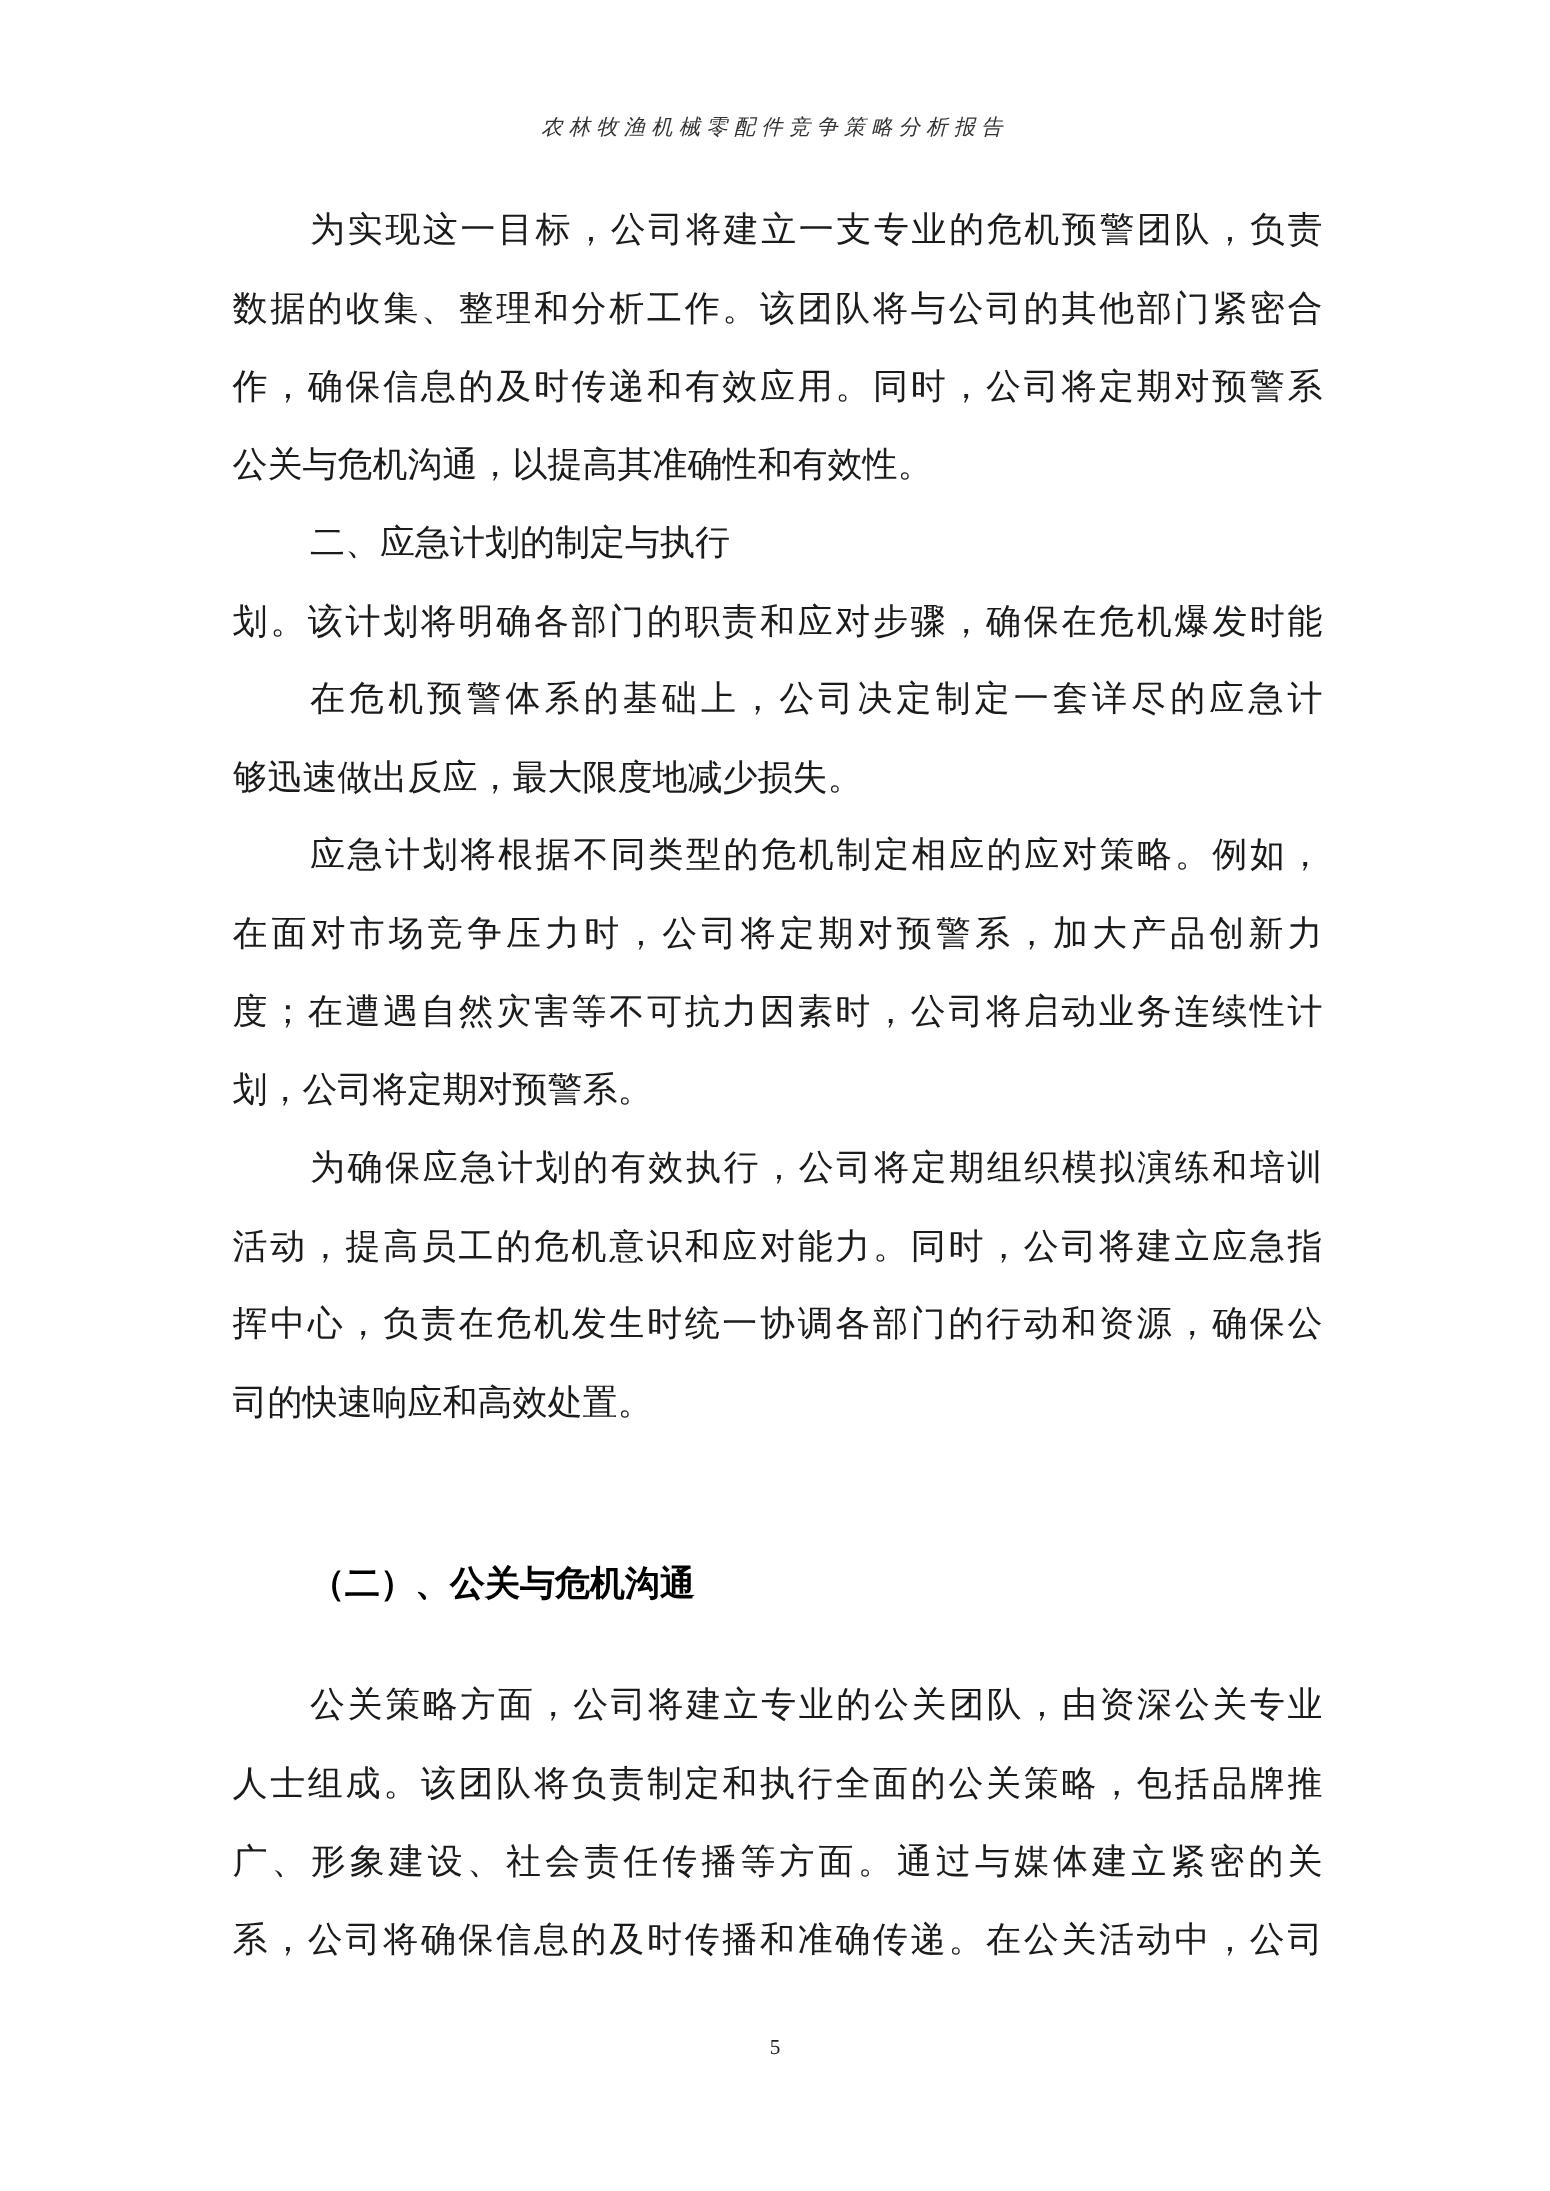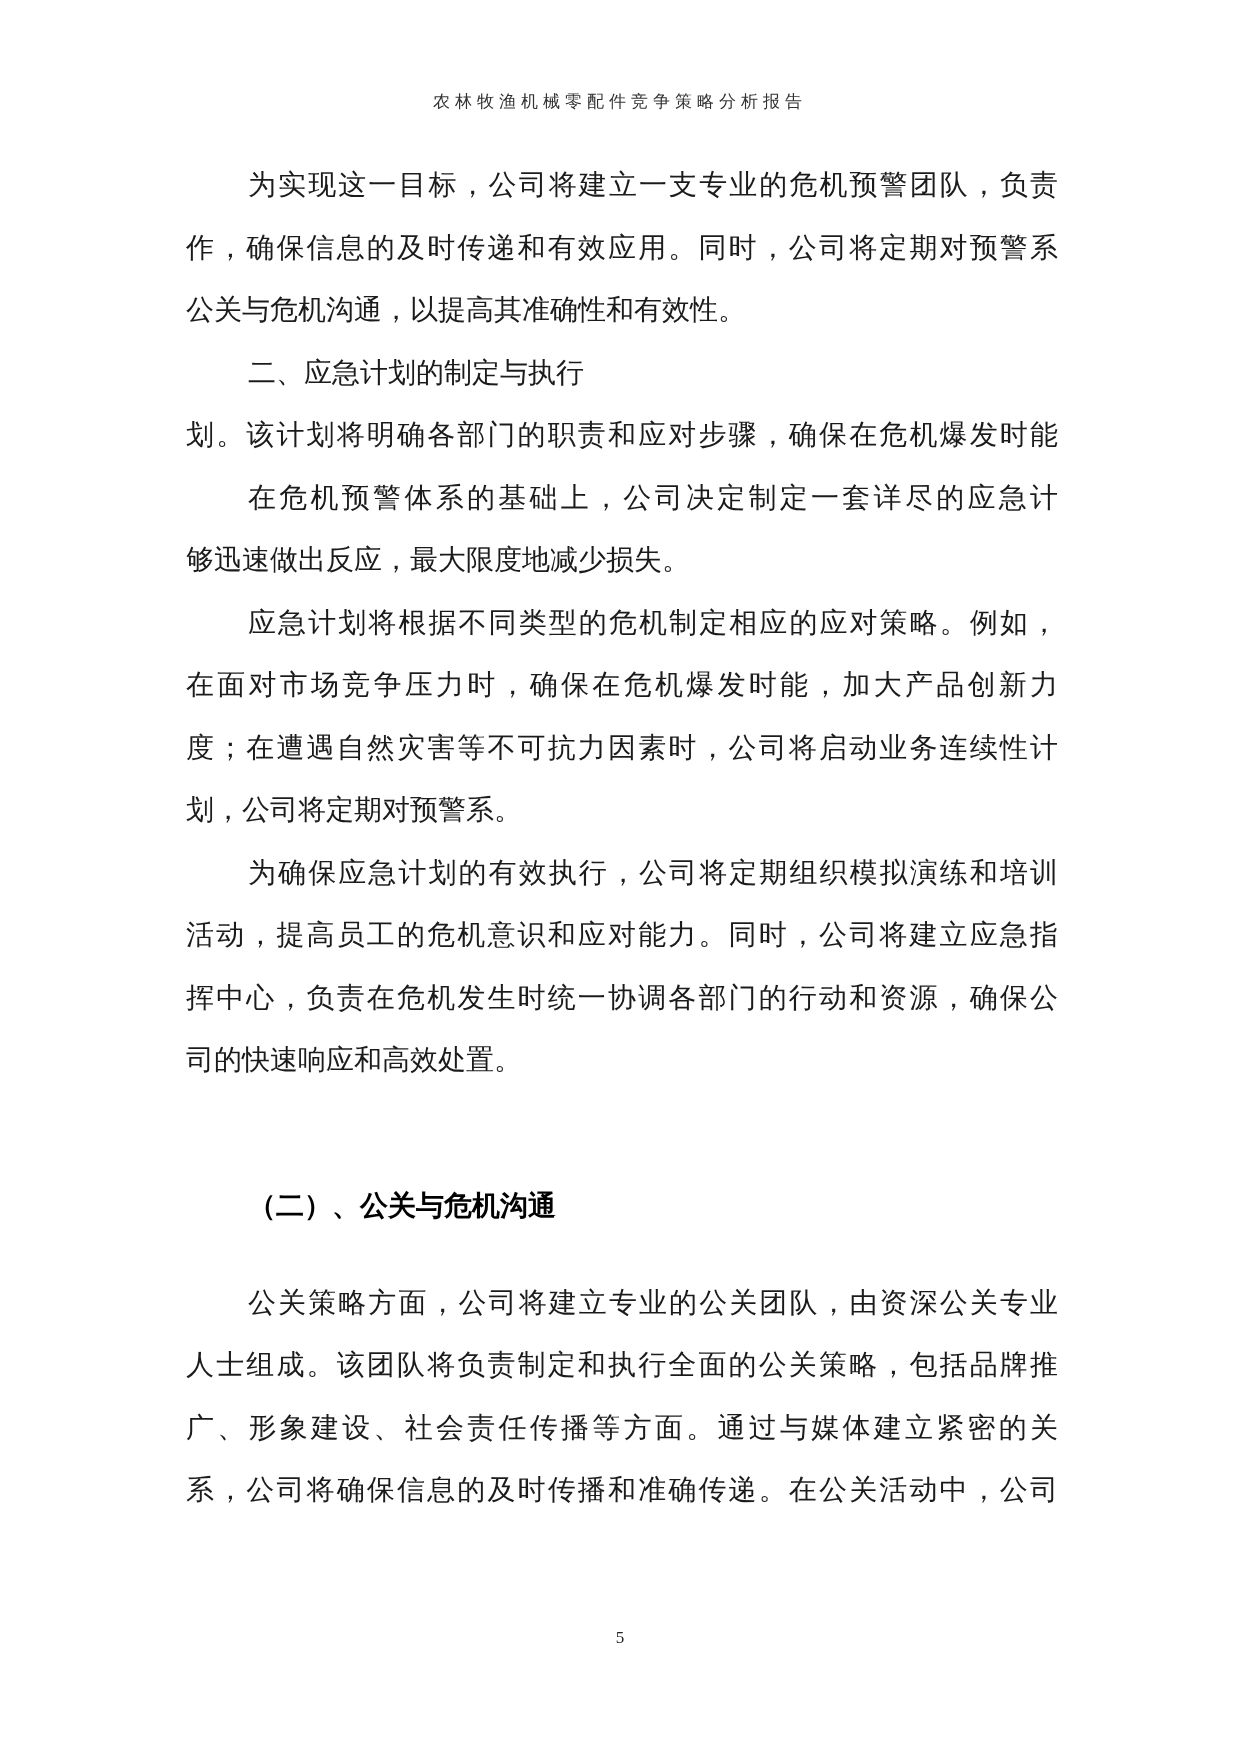--- a/index.html
+++ b/index.html
@@ -15,20 +15,21 @@
     overflow: hidden;
     font-family: "Liberation Serif", "DejaVu Serif", serif;
     color: #1b1b1b;
   }
   .page-header {
     position: absolute;
     top: 90px;
     left: 0;
     width: 100%;
     text-align: center;
+    font-style: italic;
   }
   .page-header span {
     font-size: 17px;
     letter-spacing: 5px;
     color: #333333;
     white-space: nowrap;
   }
   .content {
     position: absolute;
     top: 168px;
@@ -72,28 +73,29 @@
 </head>
 <body>
 
 <div class="page">
   <div class="page-header">
     <span>农林牧渔机械零配件竞争策略分析报告</span>
   </div>
 
   <div class="content">
       <div class="line indent fill">为实现这一目标，公司将建立一支专业的危机预警团队，负责</div>
+      <div class="line fill">数据的收集、整理和分析工作。该团队将与公司的其他部门紧密合</div>
       <div class="line fill">作，确保信息的及时传递和有效应用。同时，公司将定期对预警系</div>
       <div class="line">公关与危机沟通，以提高其准确性和有效性。</div>
       <div class="line indent">二、应急计划的制定与执行</div>
       <div class="line fill">划。该计划将明确各部门的职责和应对步骤，确保在危机爆发时能</div>
       <div class="line indent fill">在危机预警体系的基础上，公司决定制定一套详尽的应急计</div>
       <div class="line">够迅速做出反应，最大限度地减少损失。</div>
       <div class="line indent fill">应急计划将根据不同类型的危机制定相应的应对策略。例如，</div>
-      <div class="line fill">在面对市场竞争压力时，确保在危机爆发时能，加大产品创新力</div>
+      <div class="line fill">在面对市场竞争压力时，公司将定期对预警系，加大产品创新力</div>
       <div class="line fill">度；在遭遇自然灾害等不可抗力因素时，公司将启动业务连续性计</div>
       <div class="line">划，公司将定期对预警系。</div>
       <div class="line indent fill">为确保应急计划的有效执行，公司将定期组织模拟演练和培训</div>
       <div class="line fill">活动，提高员工的危机意识和应对能力。同时，公司将建立应急指</div>
       <div class="line fill">挥中心，负责在危机发生时统一协调各部门的行动和资源，确保公</div>
       <div class="line">司的快速响应和高效处置。</div>
       <div class="heading indent">（二）、公关与危机沟通</div>
       <div class="line indent fill">公关策略方面，公司将建立专业的公关团队，由资深公关专业</div>
       <div class="line fill">人士组成。该团队将负责制定和执行全面的公关策略，包括品牌推</div>
       <div class="line fill">广、形象建设、社会责任传播等方面。通过与媒体建立紧密的关</div>

